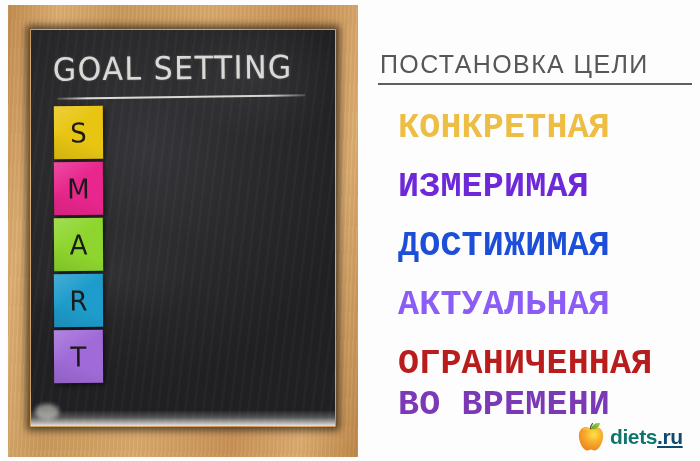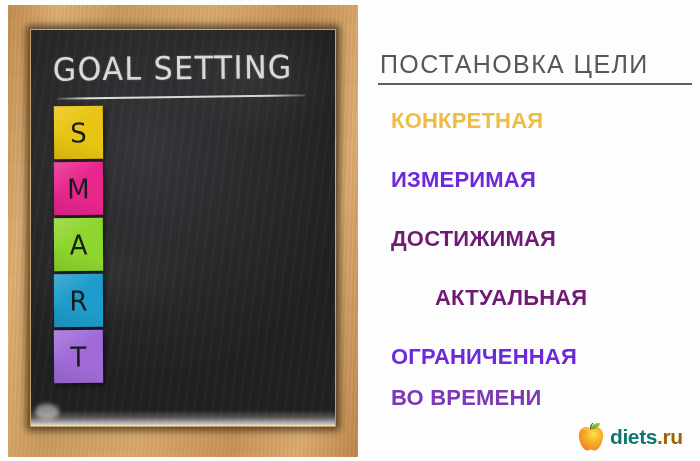--- a/index.html
+++ b/index.html
@@ -199,24 +199,24 @@
   .ru-header-rule {
     position: absolute;
     left: 2px;
     top: 83px;
     width: 314px;
     height: 2px;
     background: #5e5e5e;
   }
   .ru-word {
     position: absolute;
-    left: 15px;
-    font-family: Liberation Sans, sans-serif;
+    left: 22px;
+    font-family: Liberation Mono, monospace;
     font-weight: bold;
-    font-size: 22px;
+    font-size: 35px;
     letter-spacing: 0.2px;
     white-space: nowrap;
   }
   .ru1 { top: 108px; }
   .ru2 { top: 167px; }
   .ru3 { top: 226px; }
   .ru4 { top: 285px; }
   .ru5 { top: 344px; }
   .ru6 { top: 385px; }
 
@@ -231,21 +231,21 @@
   }
   .wm-apple { width: 28px; height: 30px; display: block; }
   .wm-text {
     font-family: "Liberation Sans", sans-serif;
     font-size: 21px;
     font-weight: bold;
     letter-spacing: -0.4px;
     text-shadow: 0 1px 0 #fff, 0 -1px 0 #fff, 1px 0 0 #fff, -1px 0 0 #fff;
   }
   .wm-diets { color: #0f766e; }
-  .wm-ru { color: #a16207; }
+  .wm-ru { color: #0c4a6e; text-decoration: underline; }
 </style>
 </head>
 <body>
 
 <div id="root" style="background: rgb(253, 253, 253);">
 
   <div class="board-photo">
     <div class="frame"></div>
     <div class="frame-inner-shadow"></div>
 
@@ -277,23 +277,23 @@
       <div class="chalk-dust-blob"></div>
     </div>
   </div>
 
   <div class="right-col">
     <div class="ru-header">ПОСТАНОВКА  ЦЕЛИ</div>
     <div class="ru-header-rule"></div>
 
     <div class="ru-word ru1" id="ruw0" style="color: rgb(237, 189, 68);">КОНКРЕТНАЯ</div>
     <div class="ru-word ru2" id="ruw1" style="color: #6d28d9;">ИЗМЕРИМАЯ</div>
-    <div class="ru-word ru3" id="ruw2" style="color: #701a75;">ДОСТИЖИМАЯ</div>
-    <div class="ru-word ru4" id="ruw3" style="color: #701a75; margin-left: 44px;">АКТУАЛЬНАЯ</div>
-    <div class="ru-word ru5" id="ruw4" style="color: #6d28d9;">ОГРАНИЧЕННАЯ</div>
+    <div class="ru-word ru3" id="ruw2" style="color: #1d4ed8;">ДОСТИЖИМАЯ</div>
+    <div class="ru-word ru4" id="ruw3" style="color: #8b5cf6;">АКТУАЛЬНАЯ</div>
+    <div class="ru-word ru5" id="ruw4" style="color: #b91c1c;">ОГРАНИЧЕННАЯ</div>
     <div class="ru-word ru6" id="ruw5" style="color: rgb(123, 57, 182);">ВО  ВРЕМЕНИ</div>
   </div>
 
   <div class="watermark">
     <svg class="wm-apple" viewBox="0 0 56 60">
       <defs>
         <radialGradient id="appleGrad" cx="62%" cy="32%" r="78%">
           <stop offset="0%" stop-color="#ffe24a"></stop>
           <stop offset="42%" stop-color="#f7b02c"></stop>
           <stop offset="100%" stop-color="#ef7a1f"></stop>

